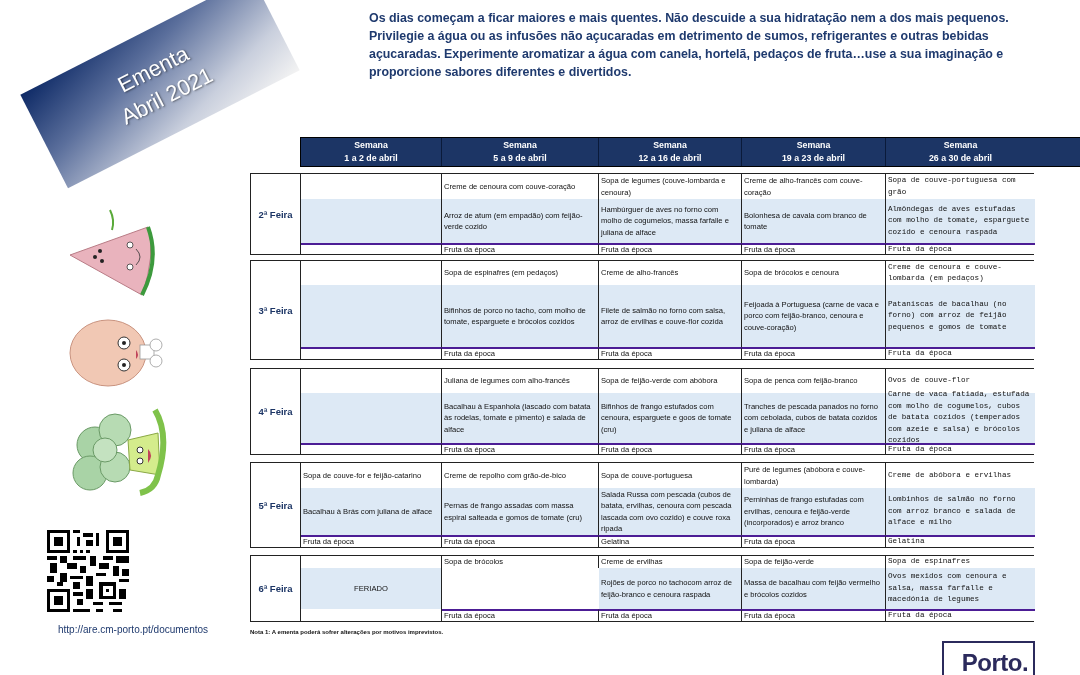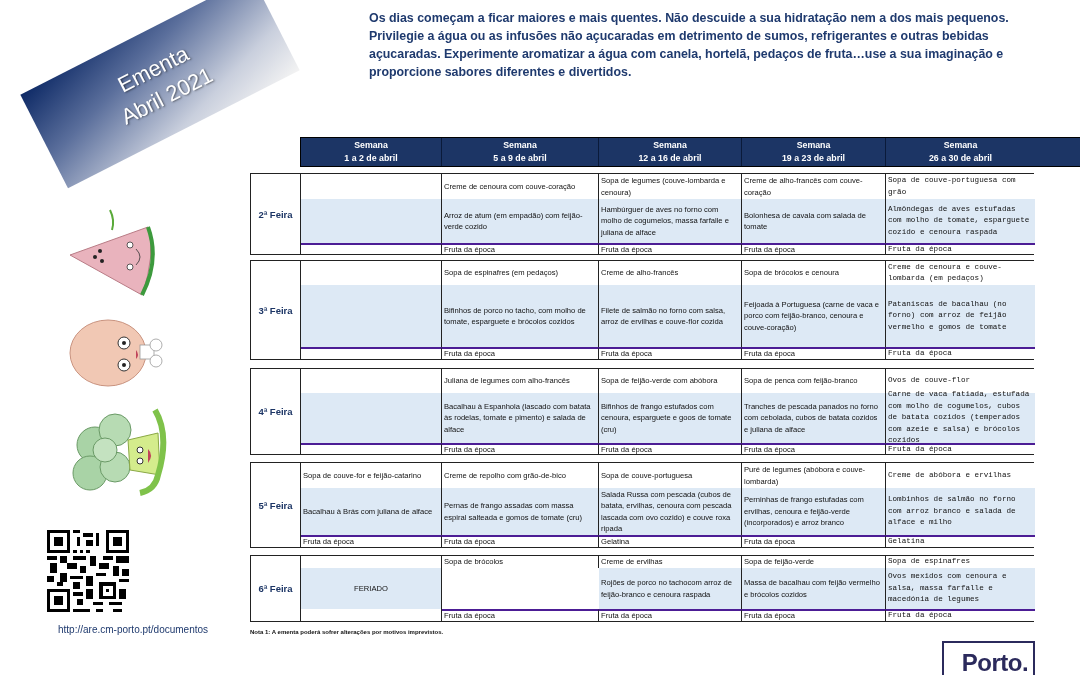--- a/index.html
+++ b/index.html
@@ -203,41 +203,41 @@
 <div class="day-block" style="top:173px; grid-template-rows:25px 44px 11px;">
   <div class="day-label">2ª Feira</div>
   <div class="cell row-soup c1"></div>
   <div class="cell row-soup">Creme de cenoura com couve-coração</div>
   <div class="cell row-soup">Sopa de legumes (couve-lombarda e cenoura)</div>
   <div class="cell row-soup">Creme de alho-francês com couve-coração</div>
   <div class="cell row-soup last">Sopa de couve-portuguesa com grão</div>
   <div class="cell row-main c1"></div>
   <div class="cell row-main">Arroz de atum (em empadão) com feijão-verde cozido</div>
   <div class="cell row-main">Hambúrguer de aves no forno com molho de cogumelos, massa farfalle e juliana de alface</div>
-  <div class="cell row-main">Bolonhesa de cavala com salada de tomate</div>
+  <div class="cell row-main">Bolonhesa de cavala com branco de tomate</div>
   <div class="cell row-main last">Almôndegas de aves estufadas com molho de tomate, esparguete cozido e cenoura raspada</div>
   <div class="cell row-dessert c1"></div>
   <div class="cell row-dessert">Fruta da época</div>
   <div class="cell row-dessert">Fruta da época</div>
   <div class="cell row-dessert">Fruta da época</div>
   <div class="cell row-dessert last">Fruta da época</div>
 </div>
 
 <div class="day-block" style="top:260px; grid-template-rows:24px 62px 12px;">
   <div class="day-label">3ª Feira</div>
   <div class="cell row-soup c1"></div>
   <div class="cell row-soup">Sopa de espinafres (em pedaços)</div>
   <div class="cell row-soup">Creme de alho-francês</div>
   <div class="cell row-soup">Sopa de brócolos e cenoura</div>
   <div class="cell row-soup last">Creme de cenoura e couve-lombarda (em pedaços)</div>
   <div class="cell row-main c1"></div>
   <div class="cell row-main">Bifinhos de porco no tacho, com molho de tomate, esparguete e brócolos cozidos</div>
   <div class="cell row-main">Filete de salmão no forno com salsa, arroz de ervilhas e couve-flor cozida</div>
   <div class="cell row-main">Feijoada à Portuguesa (carne de vaca e porco com feijão-branco, cenoura e couve-coração)</div>
-  <div class="cell row-main last">Pataniscas de bacalhau (no forno) com arroz de feijão vermelho e gomos de tomate</div>
+  <div class="cell row-main last">Pataniscas de bacalhau (no forno) com arroz de feijão pequenos e gomos de tomate</div>
   <div class="cell row-dessert c1"></div>
   <div class="cell row-dessert">Fruta da época</div>
   <div class="cell row-dessert">Fruta da época</div>
   <div class="cell row-dessert">Fruta da época</div>
   <div class="cell row-dessert last">Fruta da época</div>
 </div>
 
 <div class="day-block" style="top:368px; grid-template-rows:24px 50px 11px;">
   <div class="day-label">4ª Feira</div>
   <div class="cell row-soup c1"></div>

